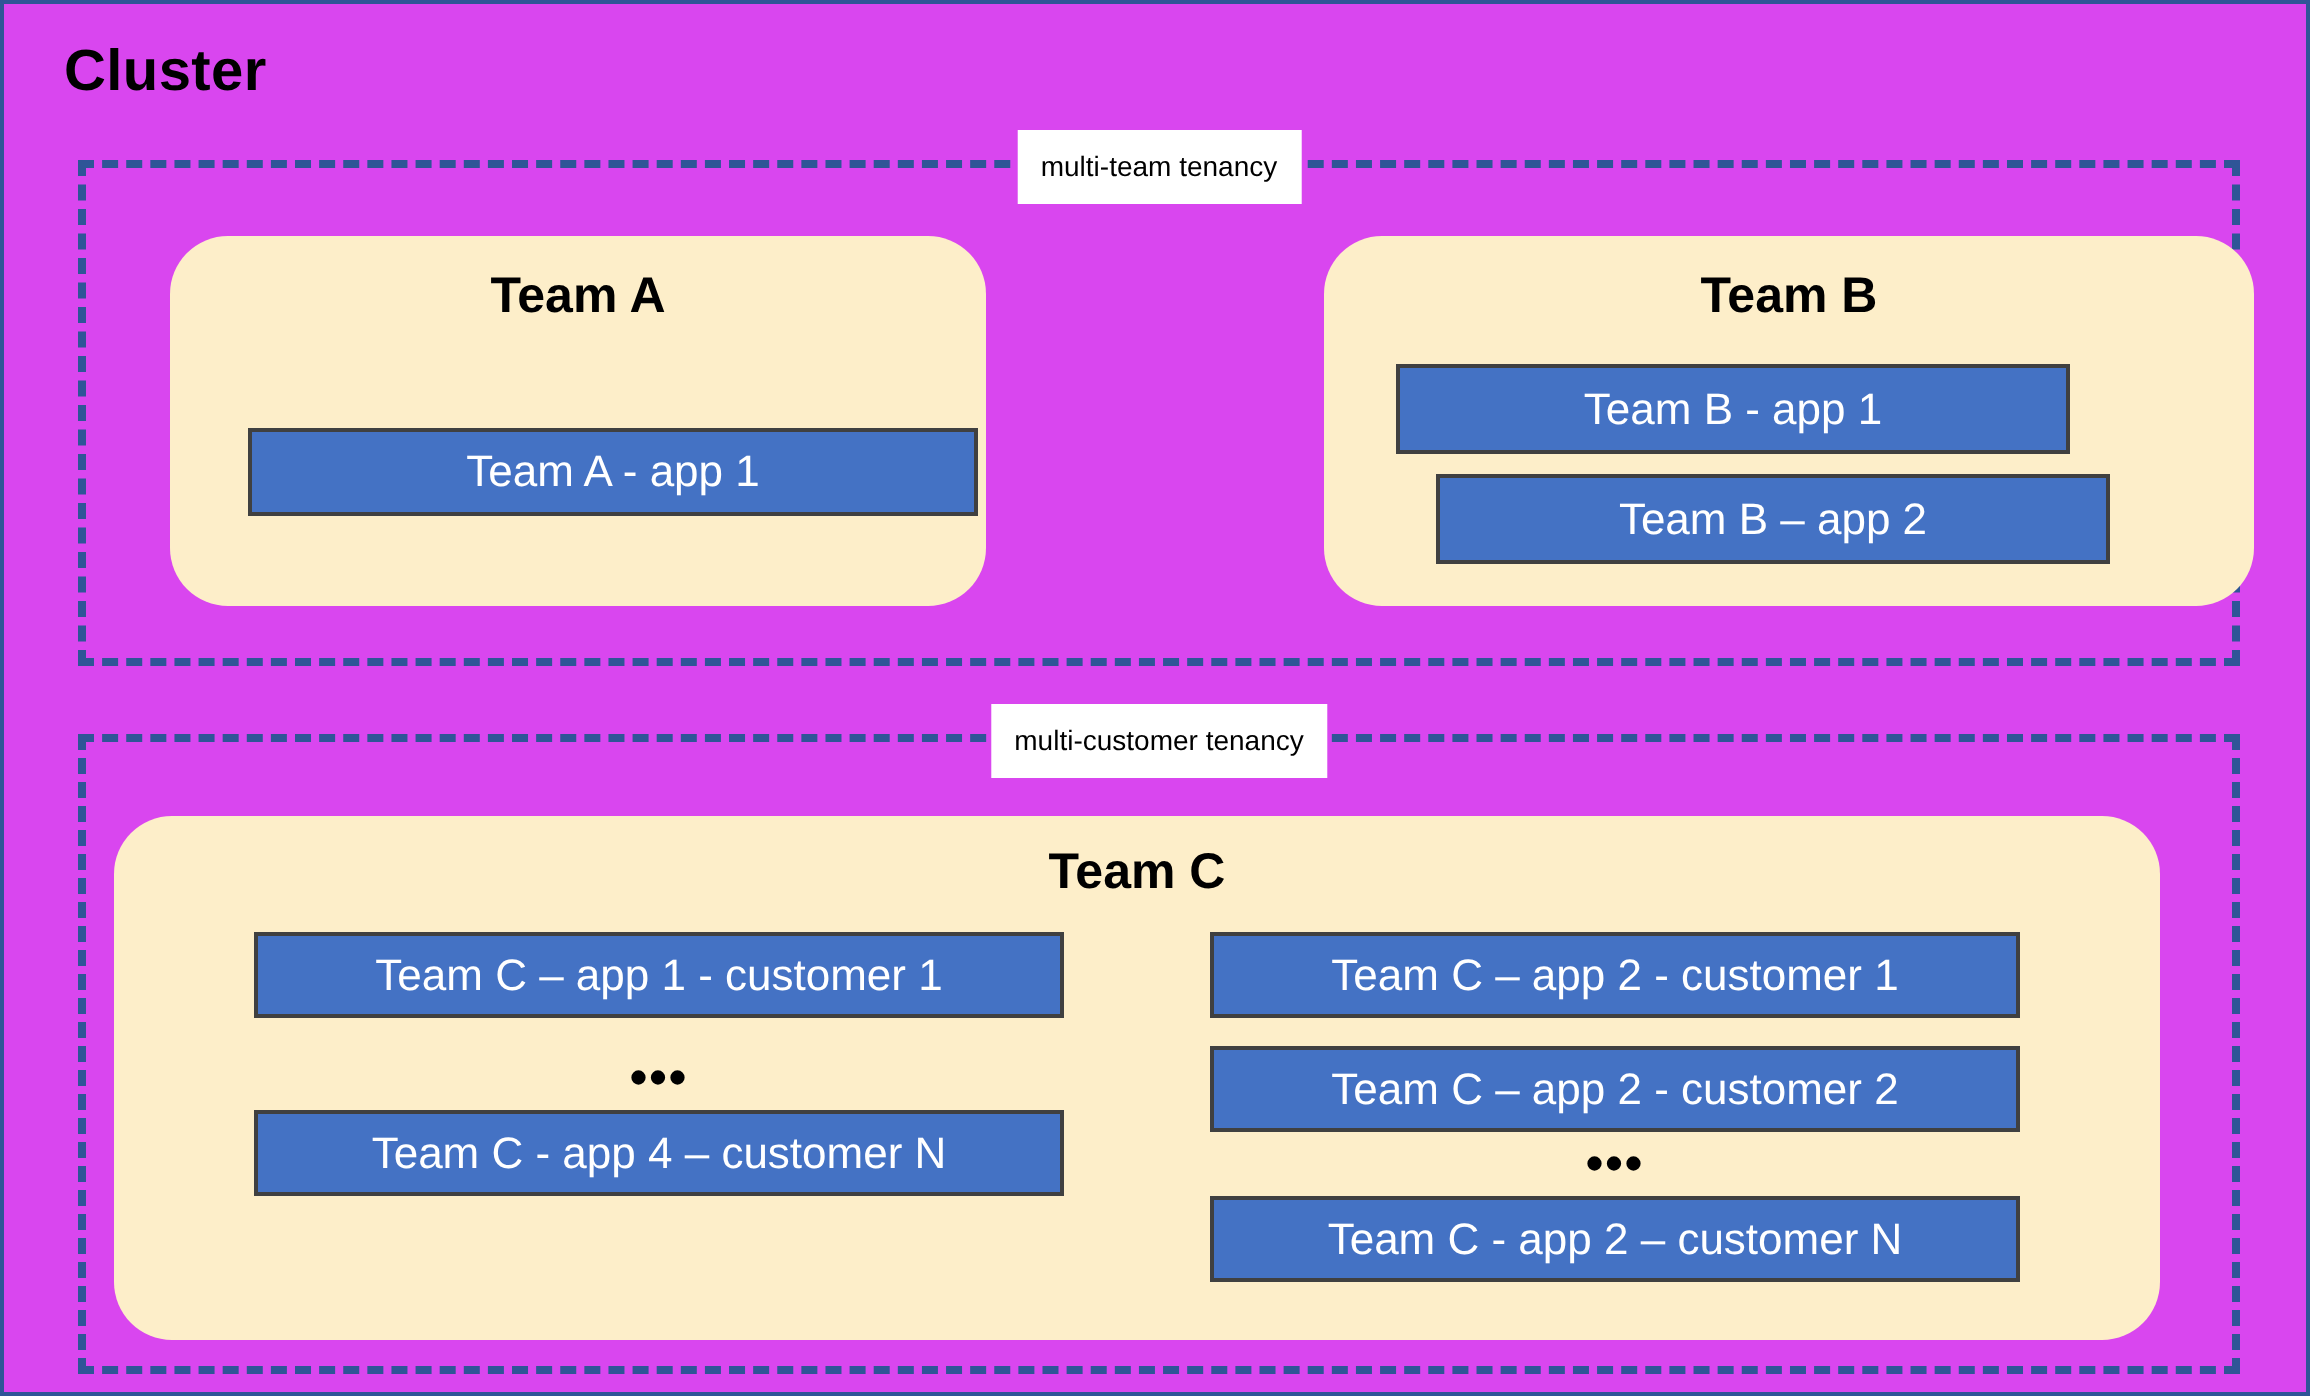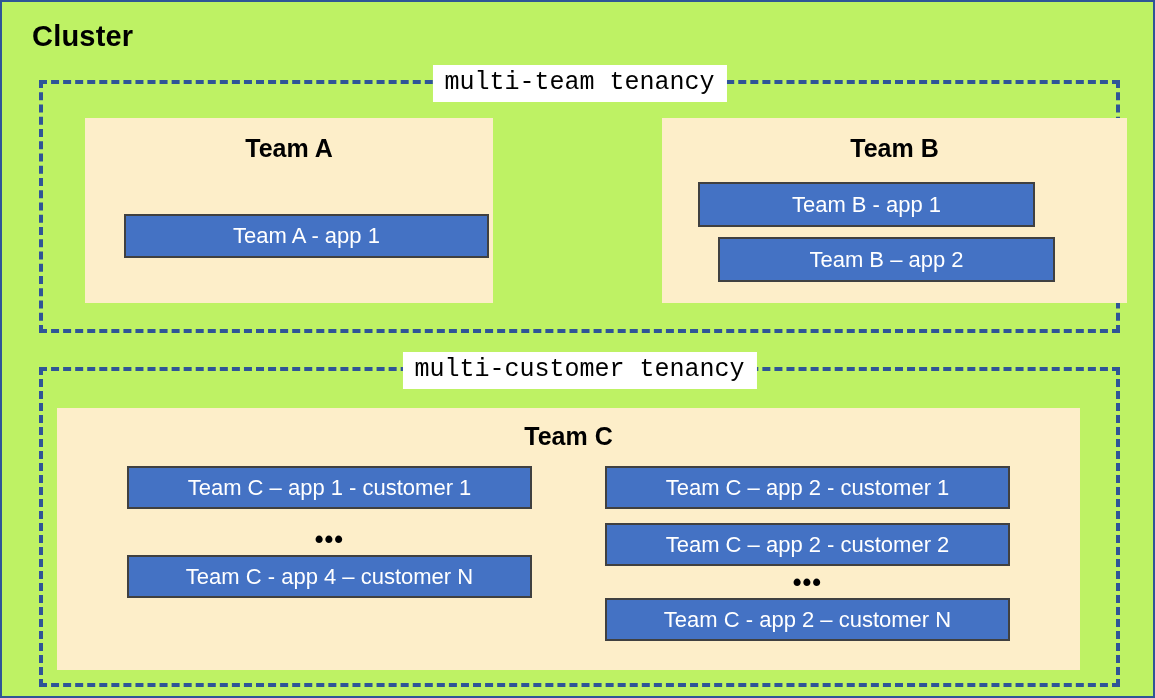--- a/index.html
+++ b/index.html
@@ -9,21 +9,21 @@
     background: #ffffff;
   }
   body {
     font-family: "Liberation Sans", sans-serif;
   }
 
   .canvas {
     position: relative;
     width: 1155px;
     height: 698px;
-    background: #bef264;
+    background: #d946ef;
     box-sizing: border-box;
     border: 2px solid #2f5597;
     overflow: hidden;
   }
 
   
   .cluster-title {
     position: absolute;
     left: 30px;
     top: 18px;
@@ -54,32 +54,32 @@
     height: 320px;
   }
 
   .tenancy-label {
     position: absolute;
     top: -19px;
     left: 50%;
     transform: translateX(-50%);
     background: #ffffff;
     color: #000000;
-    font-size: 25px;
+    font-size: 14px;
     line-height: 30px;
     padding: 3px 12px 4px 12px;
     white-space: nowrap;
-    font-family: Liberation Mono, monospace;
   }
 
   
   .team-panel {
     position: absolute;
     background: #fdeec9;
     box-sizing: border-box;
+    border-radius: 29px;
   }
   #panel-team-a {
     left: 83px;
     top: 116px;
     width: 408px;
     height: 185px;
   }
   #panel-team-b {
     left: 660px;
     top: 116px;

